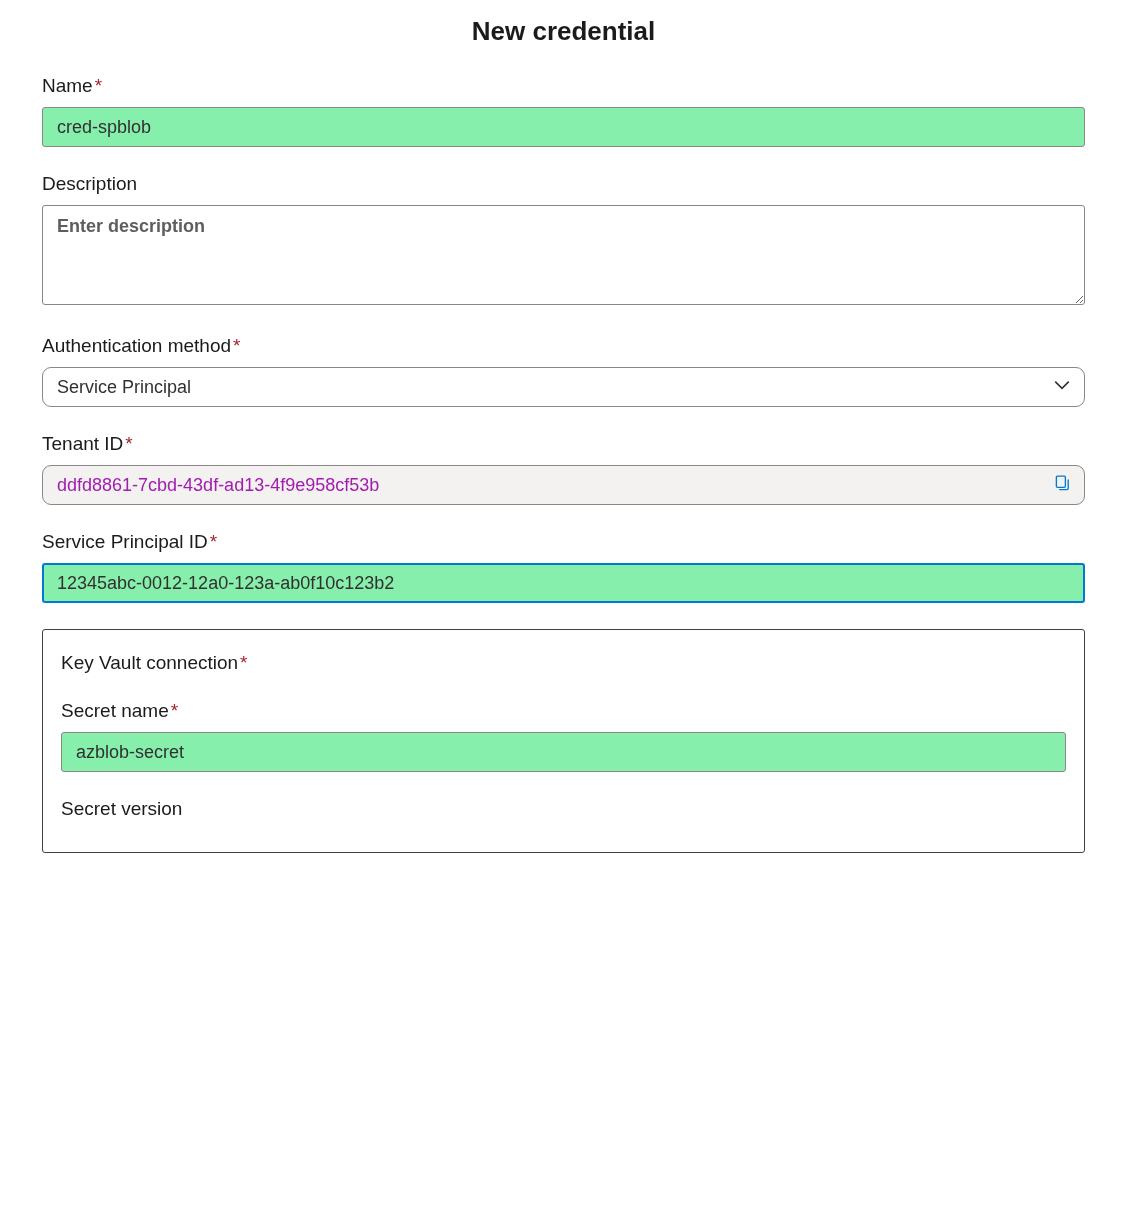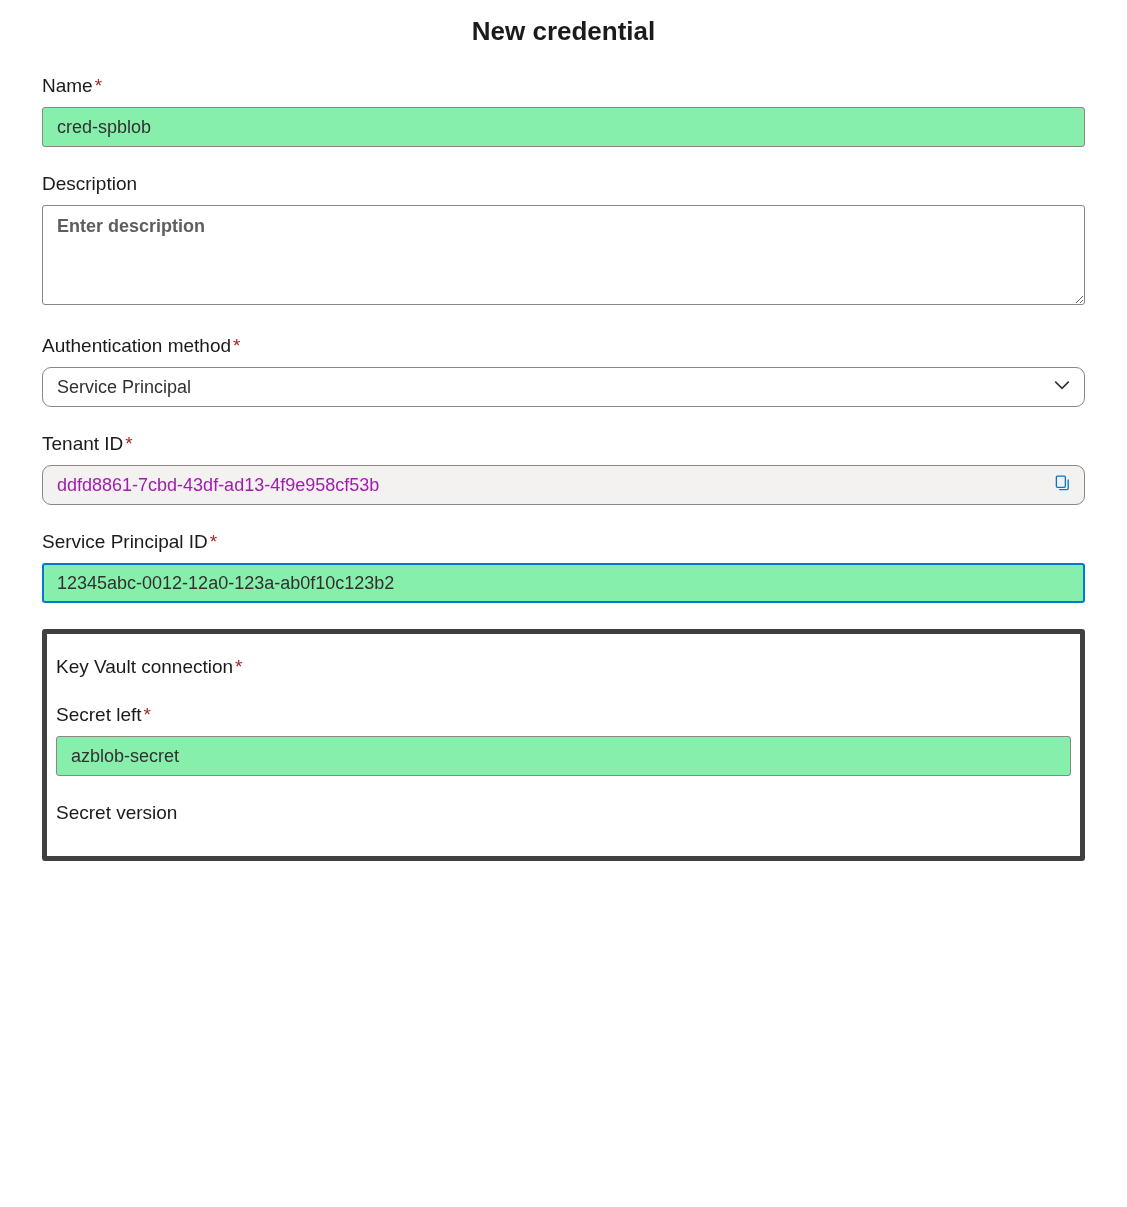--- a/index.html
+++ b/index.html
@@ -118,23 +118,23 @@
       transform: translateY(-50%);
       background: transparent;
       border: none;
       cursor: pointer;
       padding: 4px;
       display: flex;
       align-items: center;
       justify-content: center;
     }
     .sub-section {
-      border: 5px solid #404040;
+      border: 1px solid #404040;
       border-radius: 3px;
-      padding: 22px 9px;
+      padding: 22px 18px;
     }
     .sub-field {
       margin-bottom: 26px;
     }
     .sub-field:last-child {
       margin-bottom: 0;
     }
   </style>
 </head>
 <body>
@@ -195,21 +195,21 @@
   <div class="sub-section">
 
     <div class="sub-field">
       <label class="field-label">
         <span>Key Vault connection</span><span class="required">*</span>
       </label>
     </div>
 
     <div class="sub-field">
       <label class="field-label">
-        <span>Secret left</span><span class="required">*</span>
+        <span>Secret name</span><span class="required">*</span>
       </label>
       <input type="text" class="text-input" value="azblob-secret" style="">
     </div>
 
     <div class="sub-field">
       <label class="field-label">Secret version</label>
     </div>
 
   </div>
 </div>

